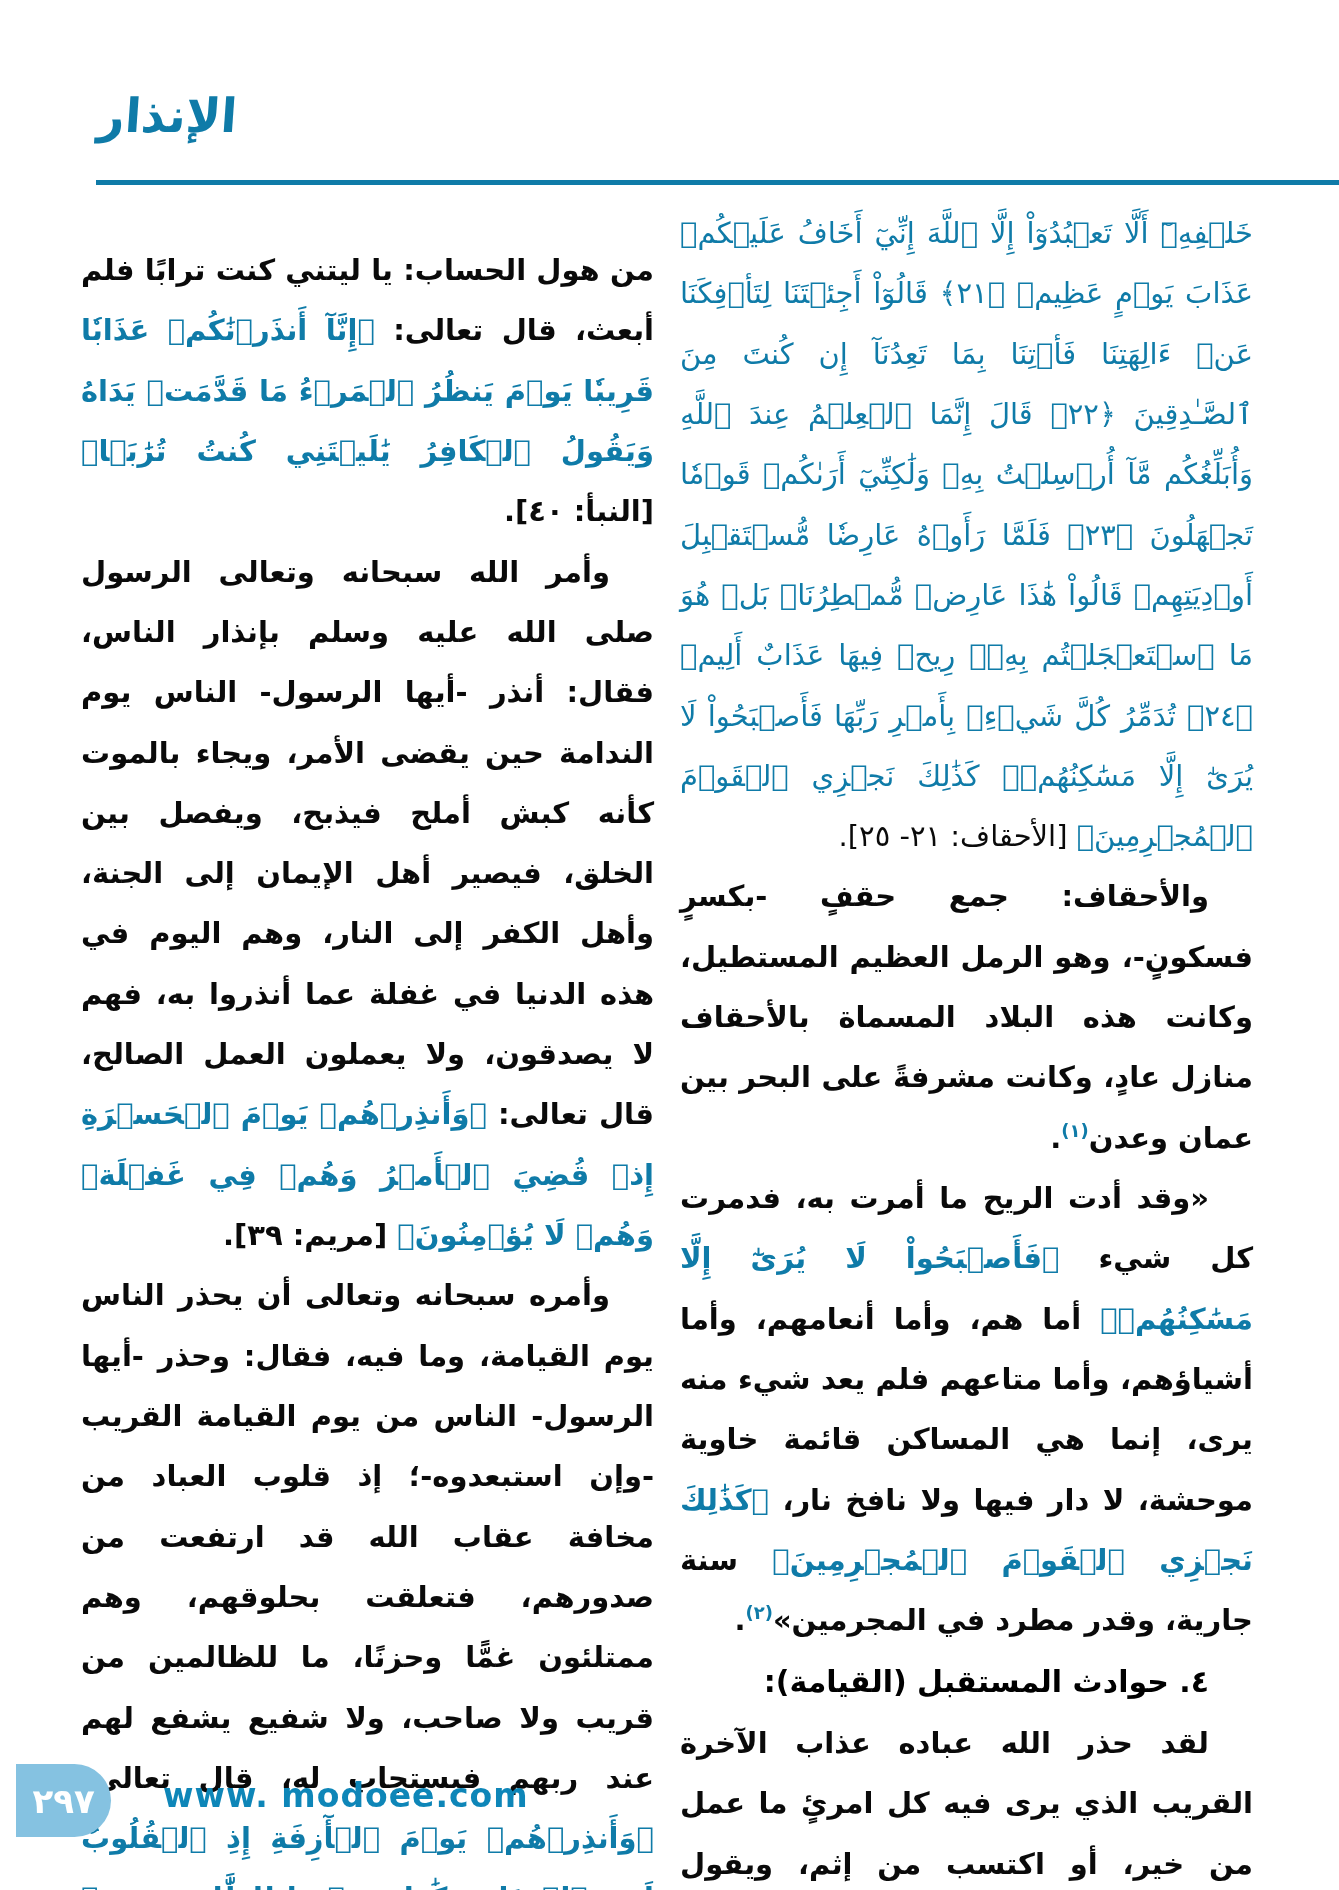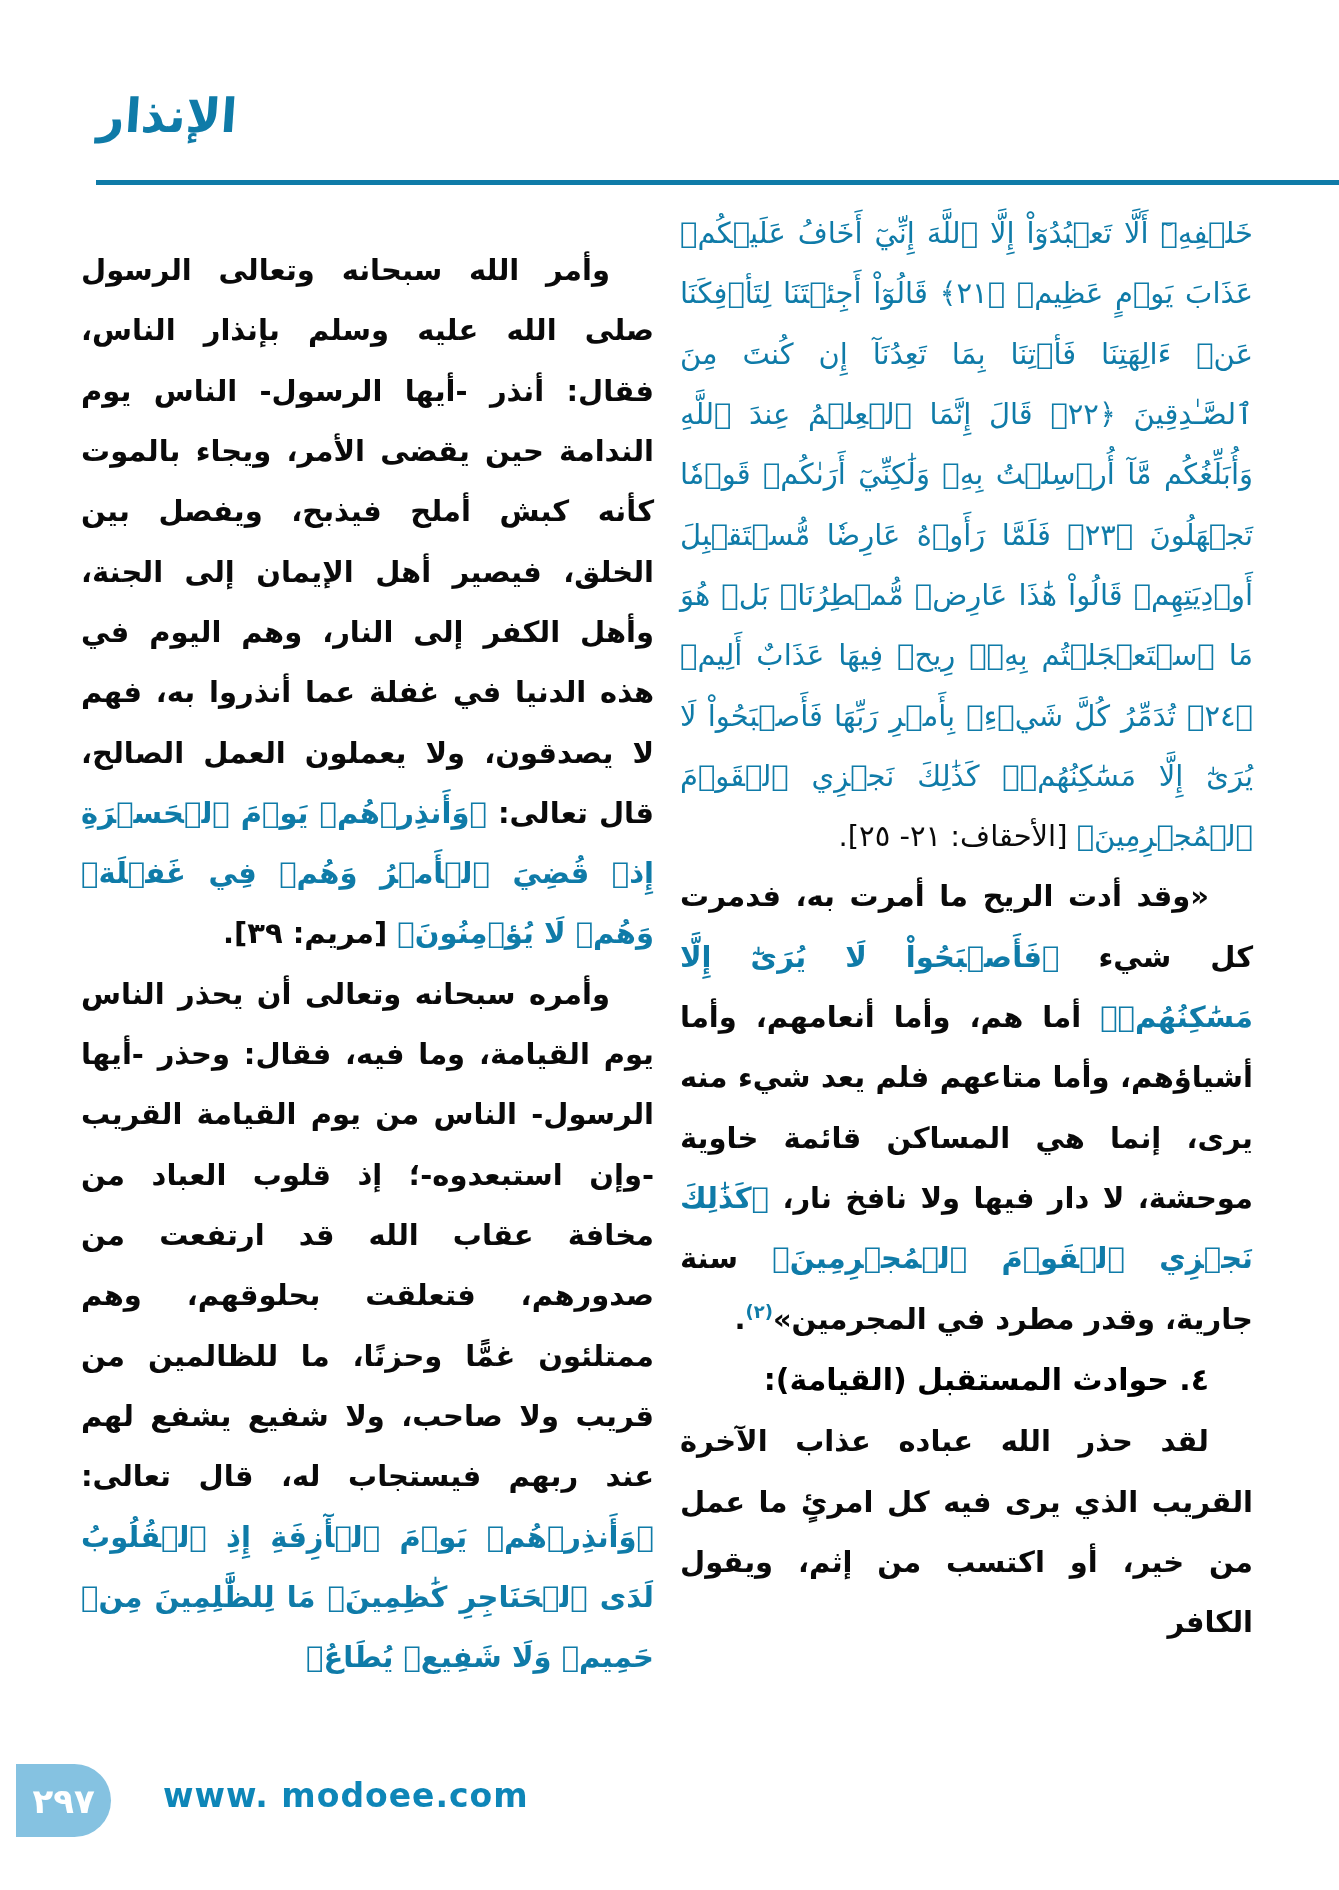--- a/index.html
+++ b/index.html
@@ -58,31 +58,33 @@
 
   <div class="header-title">الإنذار</div>
   <div class="header-rule"></div>
 
   <div class="columns">
 
     <div class="col col-right">
 
       <p class="quran-block"><span class="quran">خَلۡفِهِۦٓ أَلَّا تَعۡبُدُوٓاْ إِلَّا ٱللَّهَ إِنِّيٓ أَخَافُ عَلَيۡكُمۡ عَذَابَ يَوۡمٍ عَظِيمٖ ﴿٢١﴾ قَالُوٓاْ أَجِئۡتَنَا لِتَأۡفِكَنَا عَنۡ ءَالِهَتِنَا فَأۡتِنَا بِمَا تَعِدُنَآ إِن كُنتَ مِنَ ٱلصَّـٰدِقِينَ ﴿٢٢﴾ قَالَ إِنَّمَا ٱلۡعِلۡمُ عِندَ ٱللَّهِ وَأُبَلِّغُكُم مَّآ أُرۡسِلۡتُ بِهِۦ وَلَٰكِنِّيٓ أَرَىٰكُمۡ قَوۡمٗا تَجۡهَلُونَ ﴿٢٣﴾ فَلَمَّا رَأَوۡهُ عَارِضٗا مُّسۡتَقۡبِلَ أَوۡدِيَتِهِمۡ قَالُواْ هَٰذَا عَارِضٞ مُّمۡطِرُنَاۚ بَلۡ هُوَ مَا ٱسۡتَعۡجَلۡتُم بِهِۦۖ رِيحٞ فِيهَا عَذَابٌ أَلِيمٞ ﴿٢٤﴾ تُدَمِّرُ كُلَّ شَيۡءِۭ بِأَمۡرِ رَبِّهَا فَأَصۡبَحُواْ لَا يُرَىٰٓ إِلَّا مَسَٰكِنُهُمۡۚ كَذَٰلِكَ نَجۡزِي ٱلۡقَوۡمَ ٱلۡمُجۡرِمِينَ﴾</span><span class="ref"> [الأحقاف: ٢١- ٢٥].</span></p>
 
+      <p class="para indent"><span>والأحقاف: جمع حقفٍ -بكسرٍ فسكونٍ-، وهو الرمل العظيم المستطيل، وكانت هذه البلاد المسماة بالأحقاف منازل عادٍ، وكانت مشرفةً على البحر بين عمان وعدن</span><span class="fnref">(١)</span><span>.</span></p>
 
       <p class="para indent"><span>«وقد أدت الريح ما أمرت به، فدمرت كل شيء </span><span class="quran">﴿فَأَصۡبَحُواْ لَا يُرَىٰٓ إِلَّا مَسَٰكِنُهُمۡ﴾</span><span> أما هم، وأما أنعامهم، وأما أشياؤهم، وأما متاعهم فلم يعد شيء منه يرى، إنما هي المساكن قائمة خاوية موحشة، لا دار فيها ولا نافخ نار، </span><span class="quran">﴿كَذَٰلِكَ نَجۡزِي ٱلۡقَوۡمَ ٱلۡمُجۡرِمِينَ﴾</span><span> سنة جارية، وقدر مطرد في المجرمين»</span><span class="fnref">(٢)</span><span>.</span></p>
 
       <p class="heading">٤. حوادث المستقبل (القيامة):</p>
 
       <p class="para indent">لقد حذر الله عباده عذاب الآخرة القريب الذي يرى فيه كل امرئٍ ما عمل من خير، أو اكتسب من إثم، ويقول الكافر</p>
 
     </div>
 
     <div class="col col-left">
 
+      <p class="para"><span>من هول الحساب: يا ليتني كنت ترابًا فلم أبعث، قال تعالى: </span><span class="quran">﴿إِنَّآ أَنذَرۡنَٰكُمۡ عَذَابٗا قَرِيبٗا يَوۡمَ يَنظُرُ ٱلۡمَرۡءُ مَا قَدَّمَتۡ يَدَاهُ وَيَقُولُ ٱلۡكَافِرُ يَٰلَيۡتَنِي كُنتُ تُرَٰبَۢا﴾</span><span> [النبأ: ٤٠].</span></p>
 
       <p class="para indent"><span>وأمر الله سبحانه وتعالى الرسول صلى الله عليه وسلم بإنذار الناس، فقال: أنذر -أيها الرسول- الناس يوم الندامة حين يقضى الأمر، ويجاء بالموت كأنه كبش أملح فيذبح، ويفصل بين الخلق، فيصير أهل الإيمان إلى الجنة، وأهل الكفر إلى النار، وهم اليوم في هذه الدنيا في غفلة عما أنذروا به، فهم لا يصدقون، ولا يعملون العمل الصالح، قال تعالى: </span><span class="quran">﴿وَأَنذِرۡهُمۡ يَوۡمَ ٱلۡحَسۡرَةِ إِذۡ قُضِيَ ٱلۡأَمۡرُ وَهُمۡ فِي غَفۡلَةٖ وَهُمۡ لَا يُؤۡمِنُونَ﴾</span><span> [مريم: ٣٩].</span></p>
 
       <p class="para indent"><span>وأمره سبحانه وتعالى أن يحذر الناس يوم القيامة، وما فيه، فقال: وحذر -أيها الرسول- الناس من يوم القيامة القريب -وإن استبعدوه-؛ إذ قلوب العباد من مخافة عقاب الله قد ارتفعت من صدورهم، فتعلقت بحلوقهم، وهم ممتلئون غمًّا وحزنًا، ما للظالمين من قريب ولا صاحب، ولا شفيع يشفع لهم عند ربهم فيستجاب له، قال تعالى: </span><span class="quran">﴿وَأَنذِرۡهُمۡ يَوۡمَ ٱلۡأٓزِفَةِ إِذِ ٱلۡقُلُوبُ لَدَى ٱلۡحَنَاجِرِ كَٰظِمِينَۚ مَا لِلظَّٰلِمِينَ مِنۡ حَمِيمٖ وَلَا شَفِيعٖ يُطَاعُ﴾</span></p>
 
     </div>
 
   </div>
 
   <div class="page-pill">

